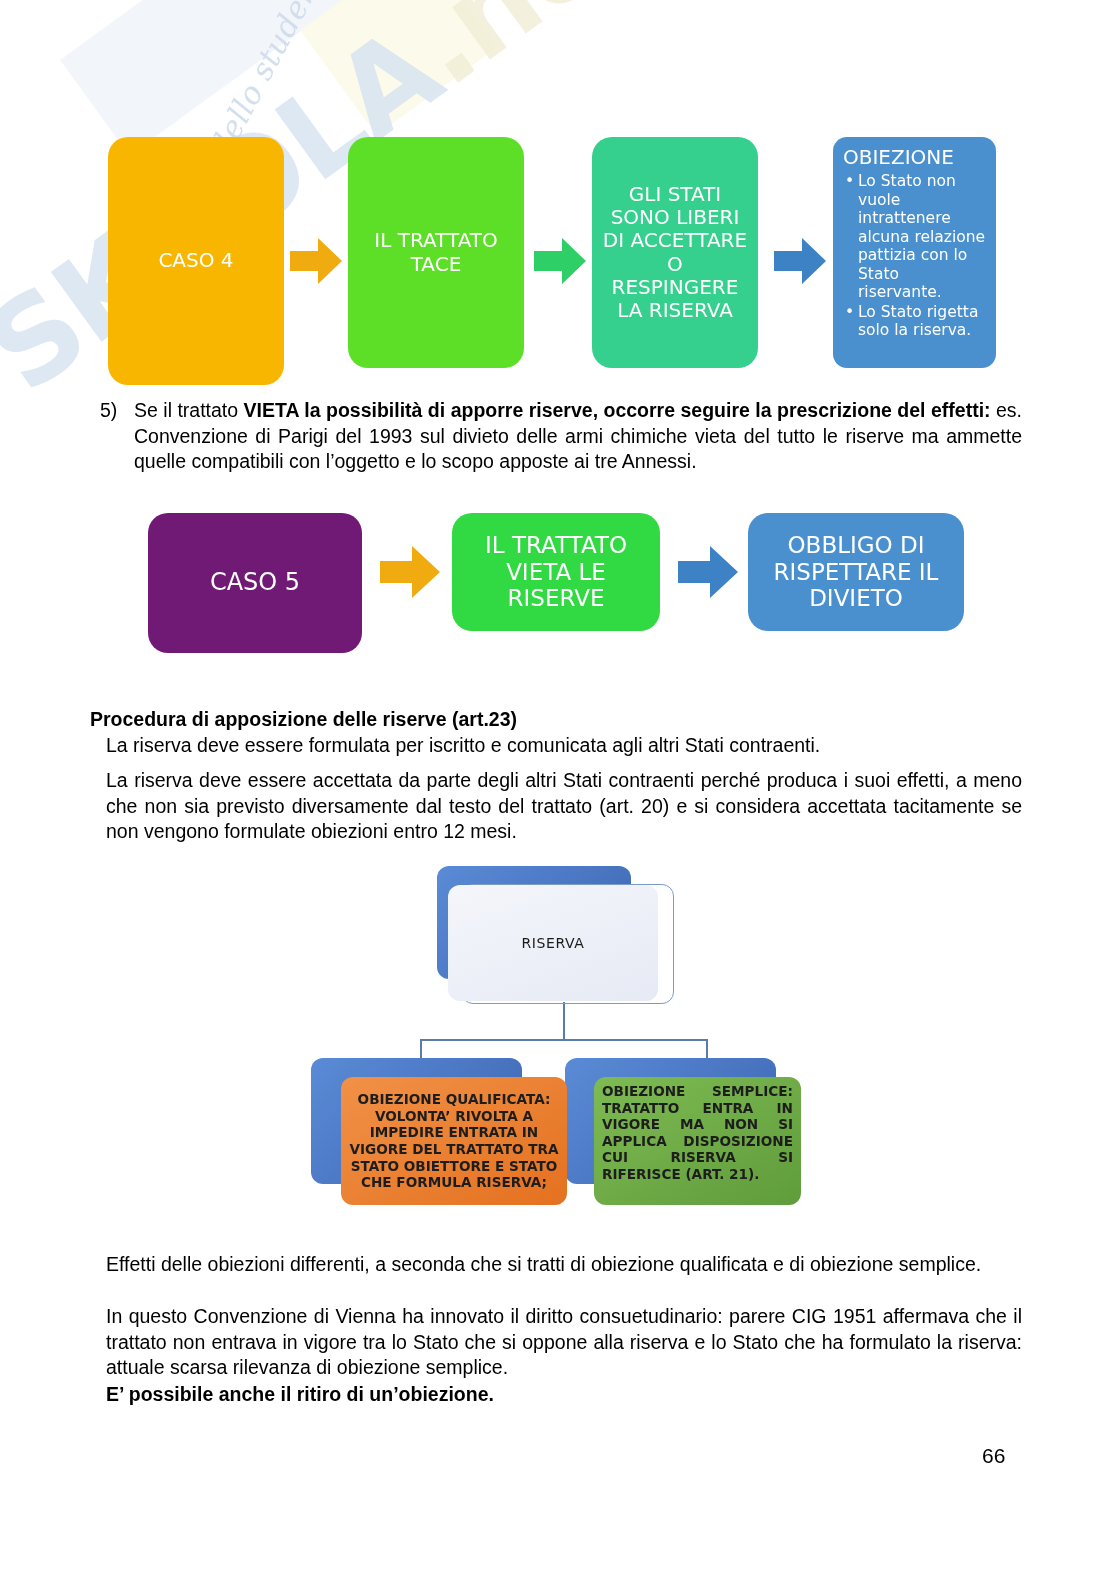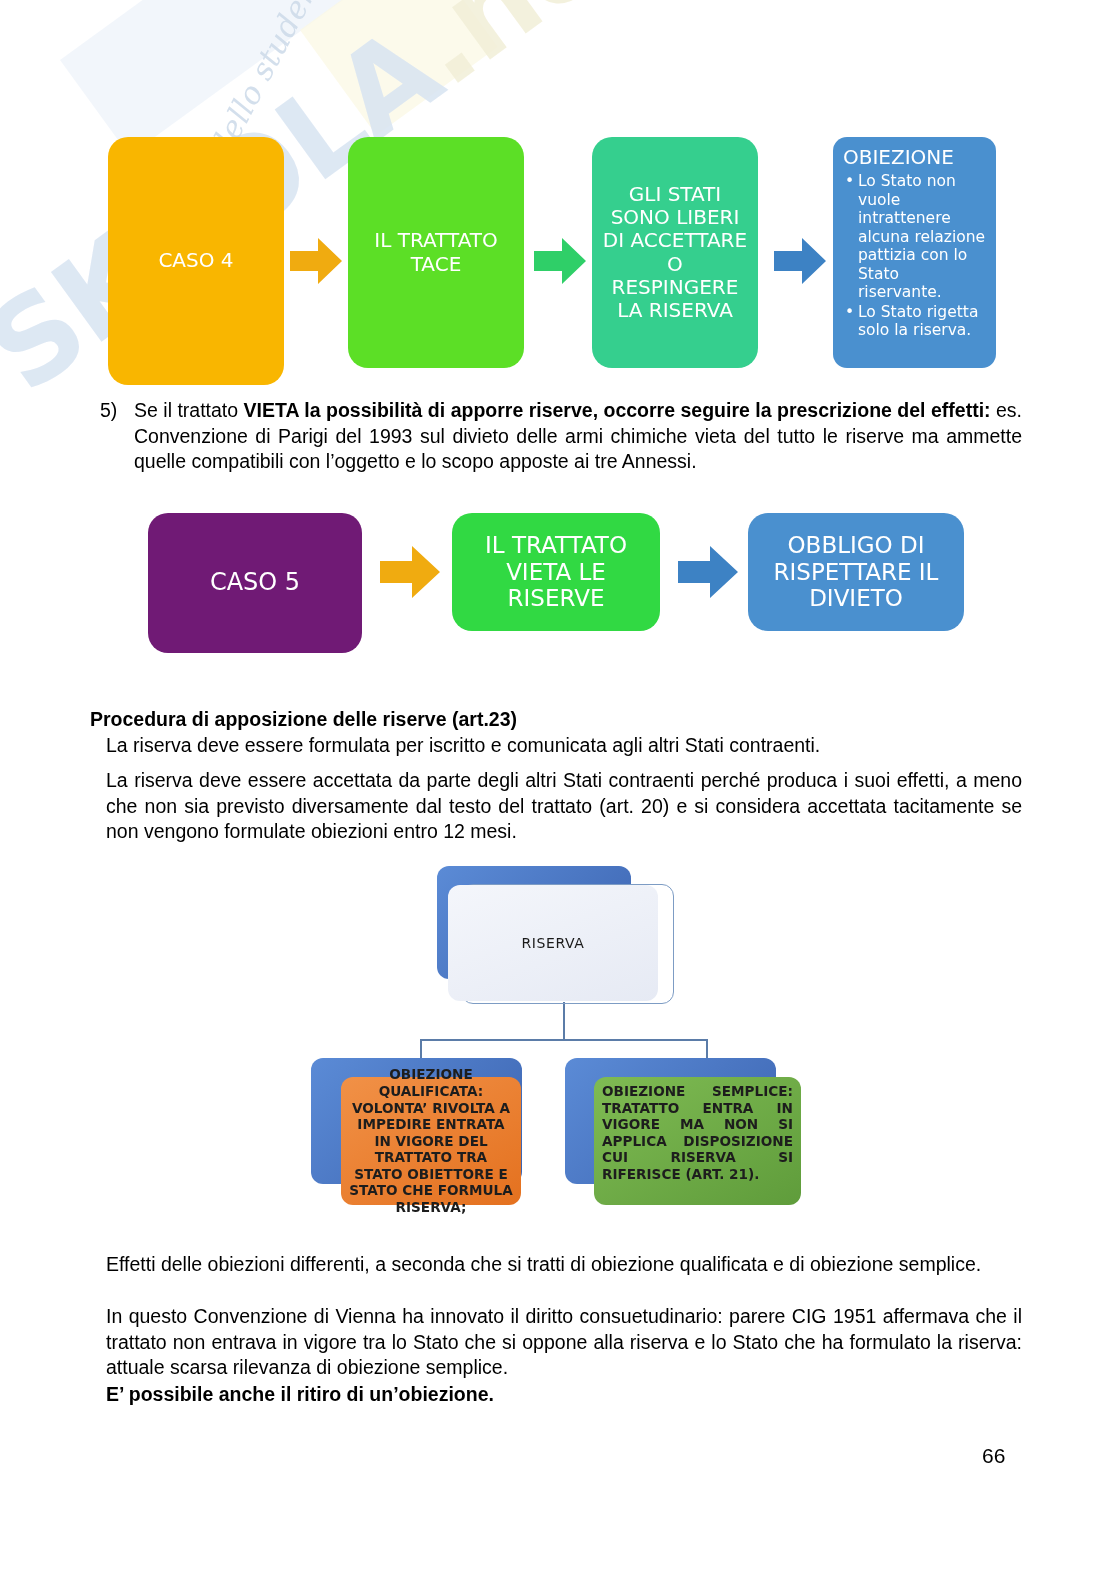--- a/index.html
+++ b/index.html
@@ -271,21 +271,21 @@
     <div class="tree-line" style="left:563px; top:1002px; width:2px; height:38px;"></div>
 
     <div class="tree-line" style="left:420px; top:1039px; width:288px; height:2px;"></div>
 
     <div class="tree-line" style="left:420px; top:1039px; width:2px; height:23px;"></div>
 
     <div class="tree-line" style="left:706px; top:1039px; width:2px; height:23px;"></div>
 
     <div class="node-shadow" style="left:311px; top:1058px; width:211px; height:126px;
                 background:linear-gradient(135deg,#5b8bd6 0%,#3b63b0 100%);"></div>
-    <div class="node-face" style="left:341px; top:1077px; width:180px; height:128px;
+    <div class="node-face" style="left:341px; top:1077px; width:226px; height:128px;
                 background:linear-gradient(150deg,#f19147 0%,#e4711f 100%);
                 color:#1d1d1d; font-size:13.6px; line-height:16.6px; padding:6px 8px; font-weight:600;">OBIEZIONE QUALIFICATA: VOLONTA’ RIVOLTA A IMPEDIRE ENTRATA IN VIGORE DEL TRATTATO TRA STATO OBIETTORE E STATO CHE FORMULA RISERVA;</div>
 
     <div class="node-shadow" style="left:565px; top:1058px; width:211px; height:126px;
                 background:linear-gradient(135deg,#5b8bd6 0%,#3b63b0 100%);"></div>
     <div class="node-face just" style="left:594px; top:1077px; width:207px; height:128px;
                 background:linear-gradient(150deg,#7fbb53 0%,#5f9c3b 100%);
                 color:#1d1d1d; font-size:13.6px; line-height:16.6px; padding:6px 8px; font-weight:600;">OBIEZIONE       SEMPLICE: TRATATTO      ENTRA      IN VIGORE     MA     NON     SI APPLICA DISPOSIZIONE CUI RISERVA SI RIFERISCE (ART. 21).</div>
   </div>
 

